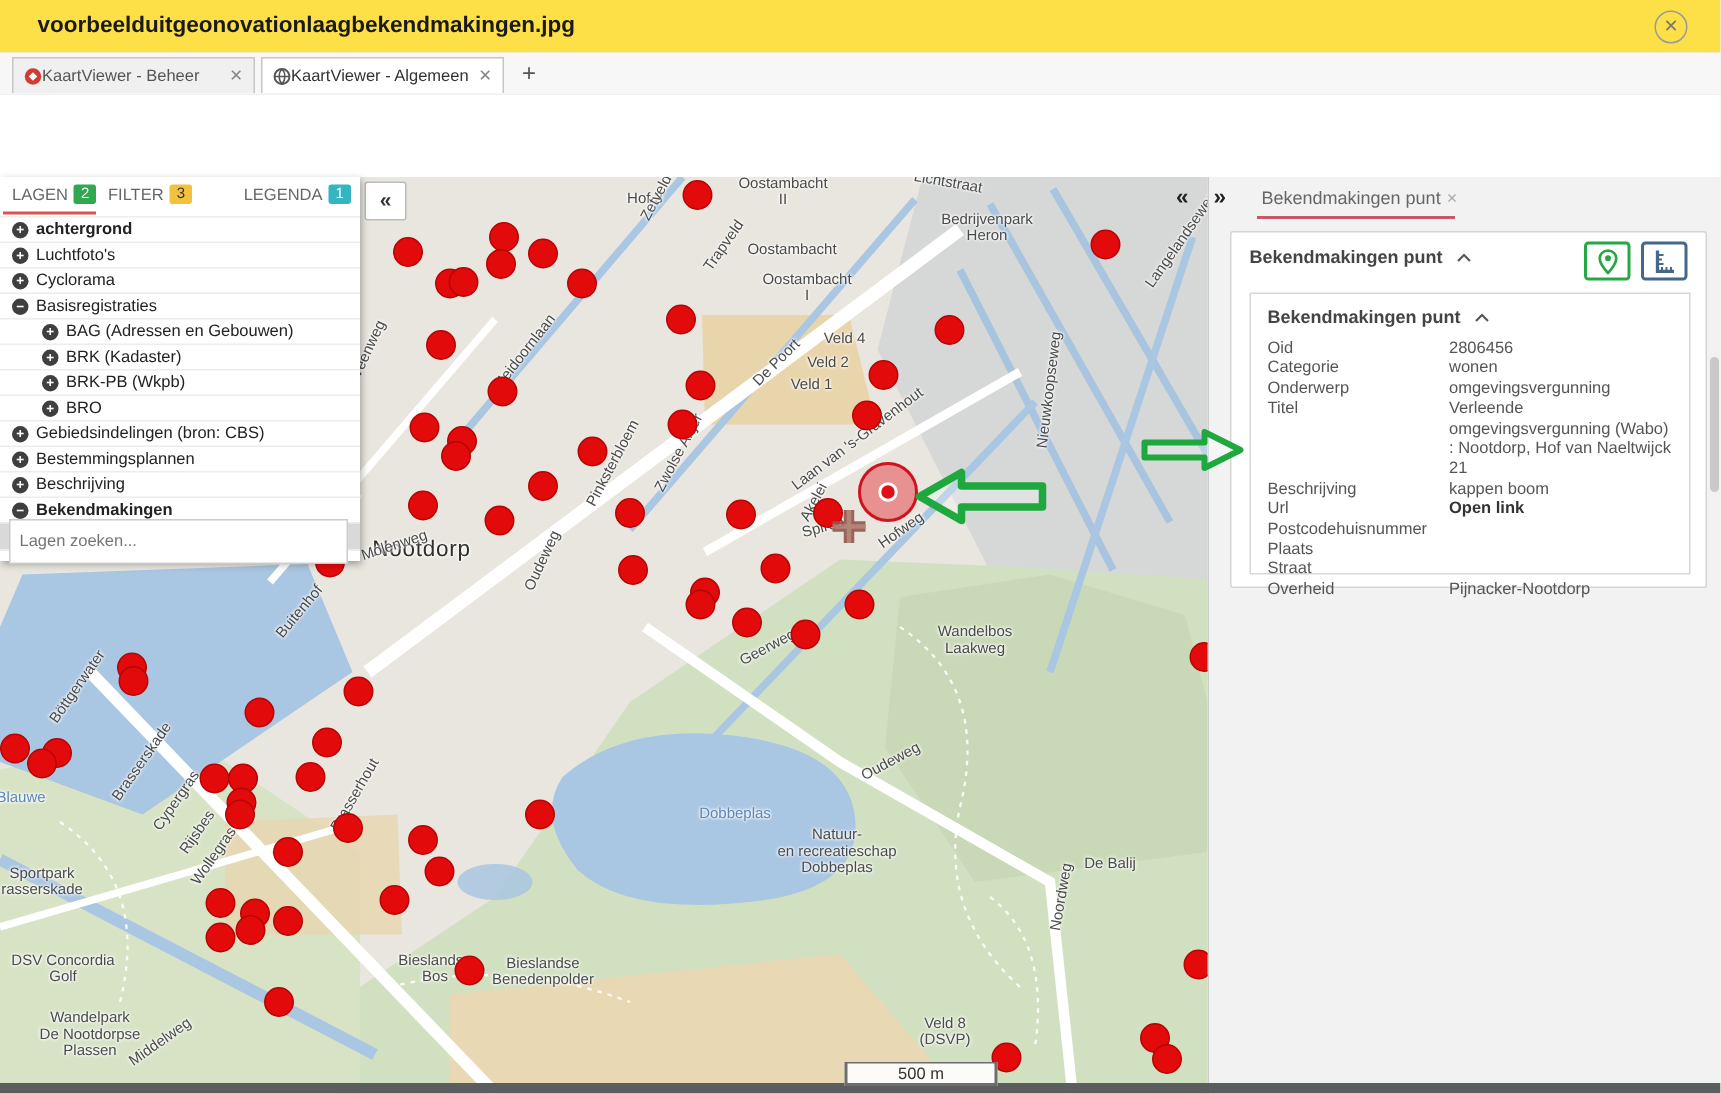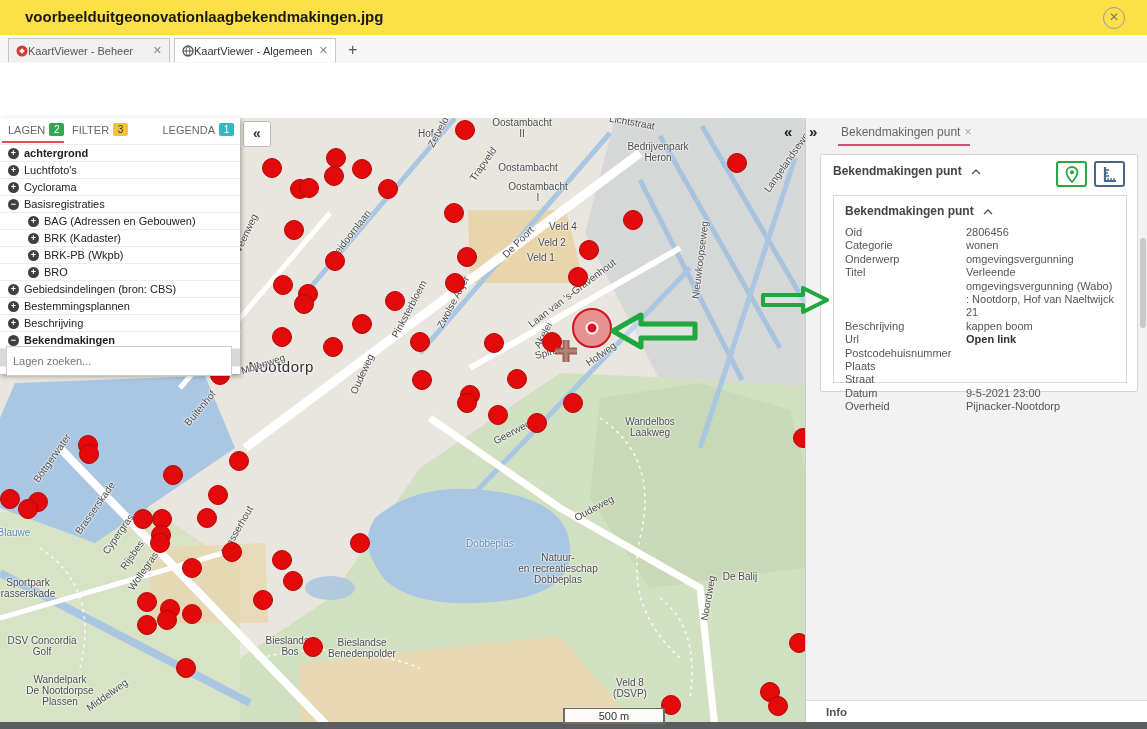--- a/index.html
+++ b/index.html
@@ -531,33 +531,28 @@
           </div>
           <div class="frow">
             <div class="flabel">Plaats</div>
             <div class="fvalue"></div>
           </div>
           <div class="frow">
             <div class="flabel">Straat</div>
             <div class="fvalue"></div>
           </div>
           <div class="frow">
-            <div class="flabel">Datum</div>
-            <div class="fvalue">9-5-2021 23:00</div>
-          </div>
-          <div class="frow">
             <div class="flabel">Overheid</div>
             <div class="fvalue">Pijnacker-Nootdorp</div>
           </div>
         </div>
     </div>
   </div>
 
   <div class="pscroll"></div>
-  <div class="infobar">Info</div>
 </div>
 
 <div class="abs pcoll" style="left:784px;top:123px;">«</div>
 <div class="abs pcoll" style="left:809px;top:123px;">»</div>
 
 <svg class="abs garrow" style="left:760px;top:286px;" width="70" height="28" viewBox="0 0 70 28">
   <polygon points="67,14 43,2 43,9 3,9 3,19 43,19 43,26" fill="rgba(255,255,255,.25)" stroke="#1fa83d" stroke-width="4" stroke-linejoin="round"></polygon>
 </svg>
 
 <div class="abs bottombar"></div>

